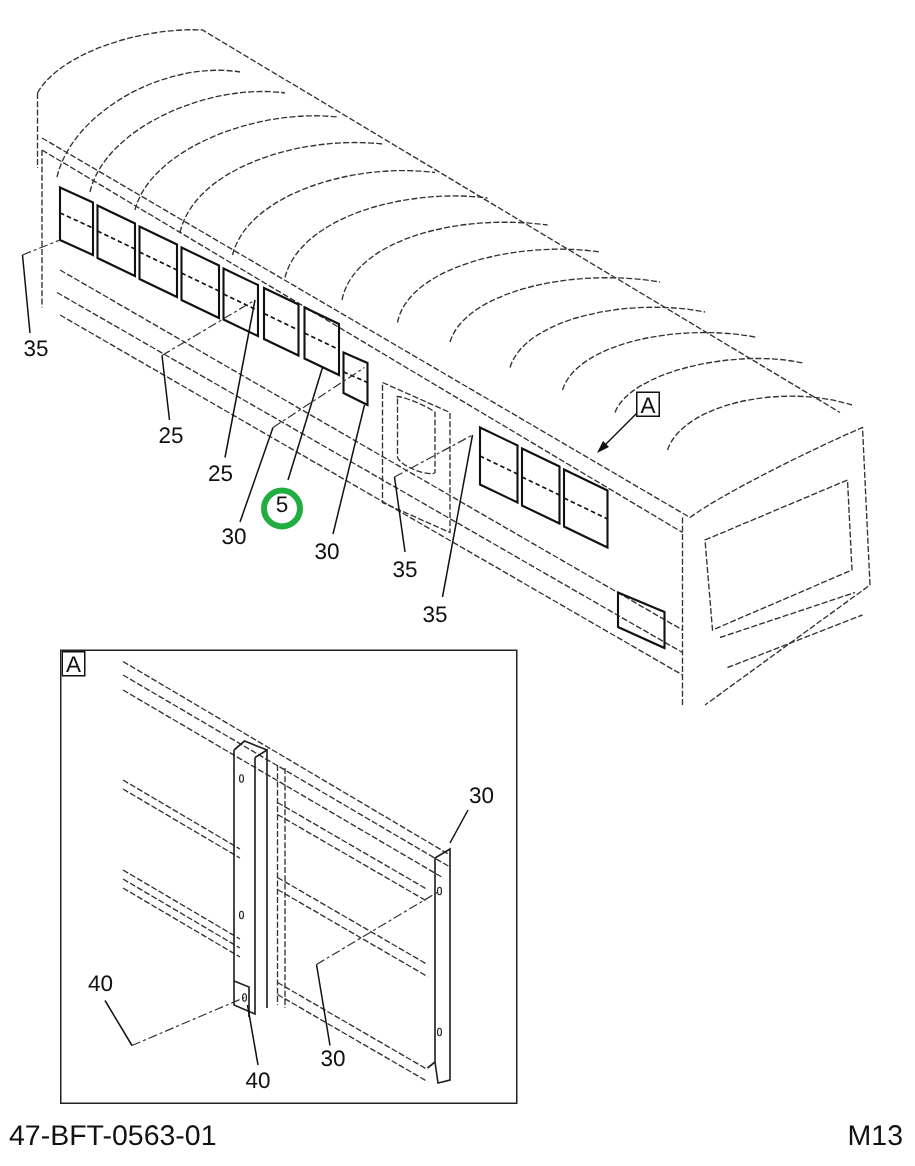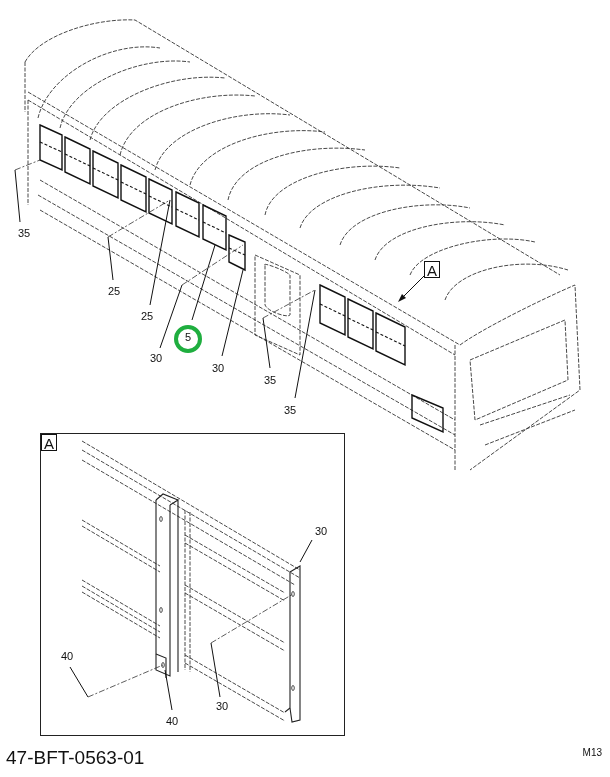--- a/index.html
+++ b/index.html
@@ -1,24 +1,24 @@
 <!DOCTYPE html>
 <html><head>
 <meta charset="utf-8">
 <style>
   html, body { margin: 0; padding: 0; background: #ffffff; }
   body { width: 610px; height: 777px; position: relative; overflow: hidden;
          font-family: "Liberation Sans", sans-serif; color: #111; }
   svg.art { position: absolute; left: 0; top: 0; width: 610px; height: 777px; }
-  .callout { position: absolute; font-size: 11px; line-height: 1; color: #111;
+  .callout { position: absolute; font-size: 15px; line-height: 1; color: #111;
              font-family: "Liberation Sans", sans-serif; transform: translate(-50%, -50%); white-space: nowrap; }
   .view-tag { position: absolute; font-size: 15px; line-height: 17px; width: 16px; height: 17px;
               border: 1px solid #111; text-align: center; background: #fff; box-sizing: border-box; }
   .footer-left { position: absolute; left: 6px; top: 747px; font-size: 19px; }
-  .footer-right { position: absolute; right: 8px; top: 747px; font-size: 10px; }
+  .footer-right { position: absolute; right: 8px; top: 747px; font-size: 19px; }
   .highlight { position: absolute; width: 28px; height: 28px; border: 4px solid #1fae3f; border-radius: 50%;
                box-sizing: border-box; transform: translate(-50%, -50%); }
   .detail-frame { position: absolute; left: 40px; top: 433px; width: 305px; height: 303px;
                   border: 1.5px solid #222; box-sizing: border-box; }
 </style>
 </head>
 <body>
 
 <svg class="art" viewBox="0 0 610 777" xmlns="http://www.w3.org/2000/svg">
   <g fill="none" stroke="#333" stroke-width="0.9" stroke-dasharray="4 1.5">

